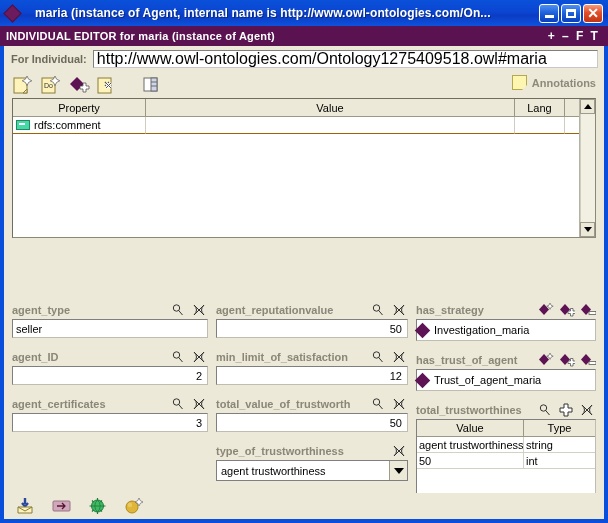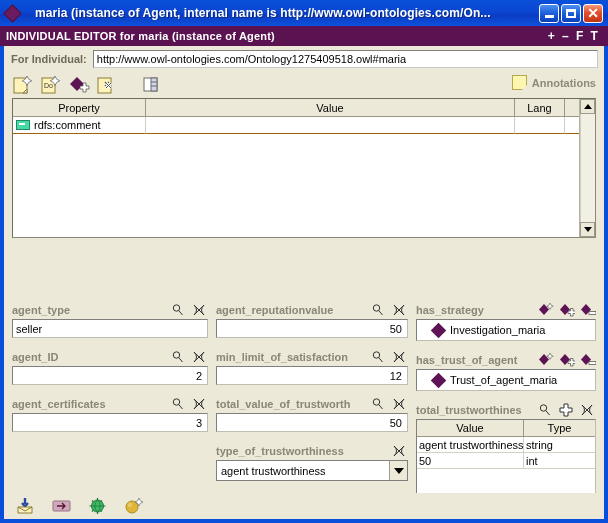--- a/index.html
+++ b/index.html
@@ -110,21 +110,21 @@
   .indiv-label {
     color: #6d6a5c; font-weight: bold; font-size: 11px;
     margin-right: 6px; white-space: nowrap;
   }
   .indiv-field {
     flex: 1 1 auto;
     height: 18px;
     background: #ffffff;
     border: 1px solid #7f7f7f;
     border-right-color: #c8c8c8; border-bottom-color:#c8c8c8;
-    font-size: 11px;
+    font-size: 16px;
     color: #000;
     display: flex; align-items: center;
     padding: 0 3px;
     box-sizing: border-box;
     overflow: hidden; white-space: nowrap;
   }
   
   .toolbar {
     height: 26px;
     display: flex; align-items: center;
@@ -224,21 +224,21 @@
     height:19px; background:#fff; border:1px solid #7f7f7f;
     border-right-color:#bfbdb0; border-bottom-color:#bfbdb0;
     box-sizing:border-box; display:flex; align-items:center;
     padding:0 3px; font-size:11px; color:#000; margin-top:1px;
   }
   .w-input.num { justify-content:flex-end; padding-right:5px;}
   .w-list {
     height:22px; background:#fff; border:1px solid #7f7f7f;
     border-right-color:#bfbdb0; border-bottom-color:#bfbdb0;
     box-sizing:border-box; display:flex; align-items:center;
-    padding:0 16px; font-size:11px; color:#000; margin-top:1px; gap:6px;
+    padding:0 0; font-size:11px; color:#000; margin-top:1px; gap:6px;
   }
   .w-combo {
     height:21px; background:#fff; border:1px solid #7f7f7f;
     box-sizing:border-box; display:flex; align-items:center;
     font-size:11px; color:#000; margin-top:1px;
   }
   .w-combo .cv { flex:1 1 auto; padding-left:4px; white-space:nowrap; overflow:hidden;}
   .w-combo .arrow {
     width:17px; flex:0 0 17px; height:100%;
     display:flex; align-items:center; justify-content:center;

